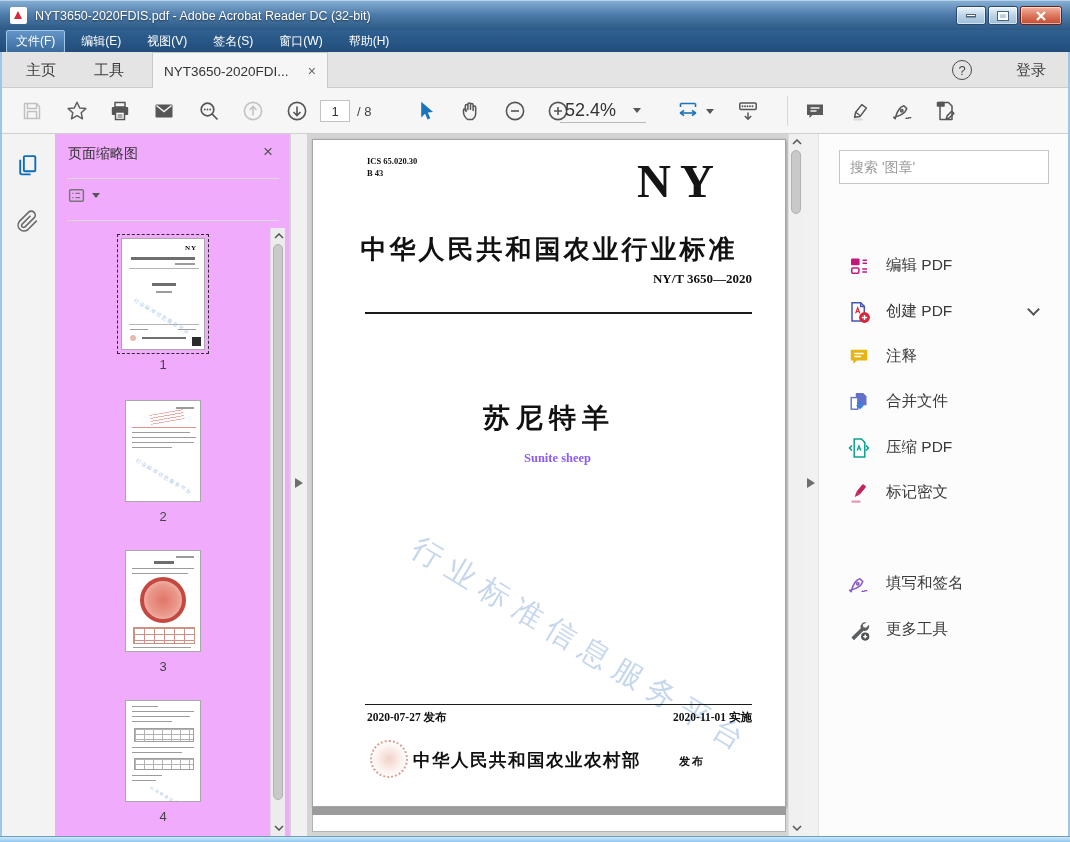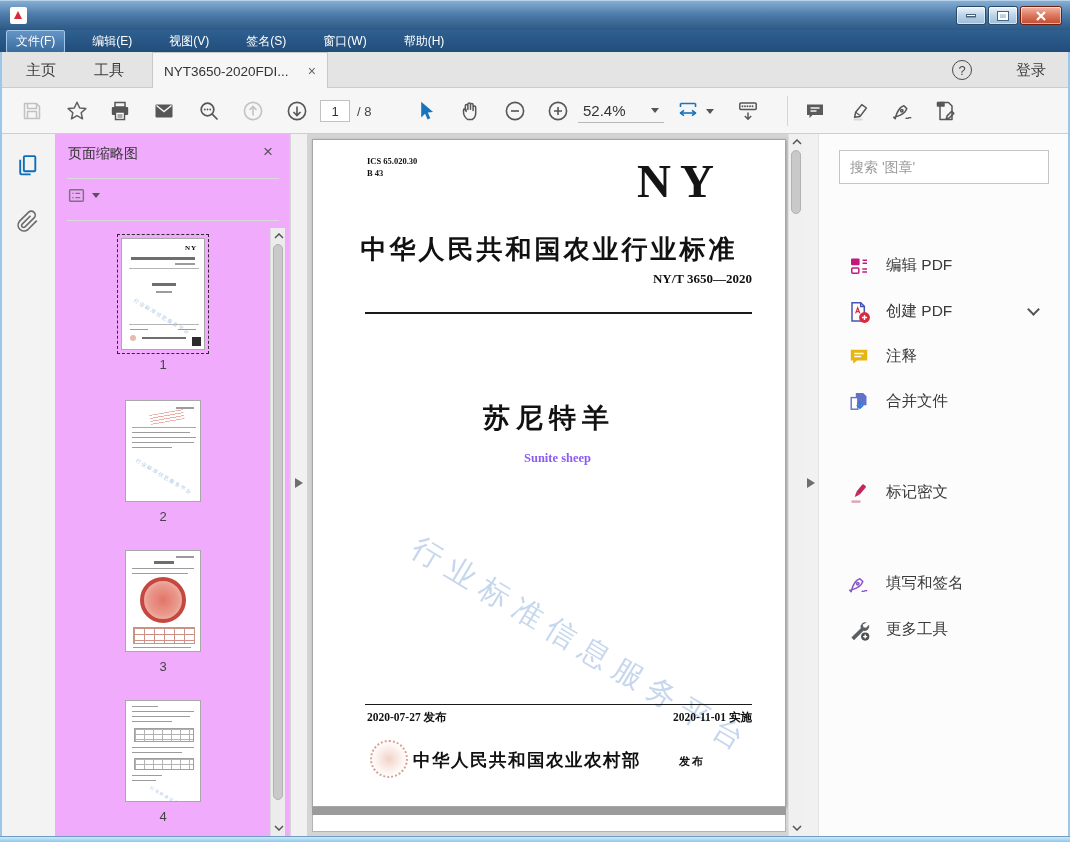--- a/index.html
+++ b/index.html
@@ -13,37 +13,37 @@
 .pdficon:before{content:"";position:absolute;left:4px;top:4px;border-left:4.5px solid transparent;border-right:4.5px solid transparent;border-bottom:8px solid #d6293e}
 .title-text{color:#fff;font-size:12.5px;margin-left:8px;text-shadow:0 1px 2px rgba(0,0,0,.55);white-space:nowrap}
 .winbtns{position:absolute;right:8px;top:5px;display:flex}
 .winbtn{width:30px;height:19px;border:1px solid #29486a;border-radius:2.5px;margin-left:2px;background:linear-gradient(180deg,#eef6fc,#bdd4e7 48%,#9cbcd8);display:flex;align-items:center;justify-content:center;box-shadow:inset 0 0 0 1px rgba(255,255,255,.55)}
 .winbtn.close{width:42px;background:linear-gradient(180deg,#f3b5a5,#dd7a5f 48%,#c24a30);border-color:#6e1f10}
 .glyph-min{width:10px;height:3px;background:#fff;border:1px solid #49637f;box-shadow:0 1px 1px rgba(0,0,0,.3)}
 .glyph-restore{width:10px;height:8px;border:2px solid #fff;outline:1px solid #49637f;background:transparent}
 
 
 .menubar{position:absolute;top:30px;left:0;right:0;height:22px;background:linear-gradient(180deg,#2f6090,#214d7b);display:flex;align-items:center;padding-left:6px}
-.menu-item{color:#fff;font-size:12px;padding:3px 10px;margin-right:17px;border-radius:2px;white-space:nowrap}
+.menu-item{color:#fff;font-size:12px;padding:3px 10px;margin-right:6px;border-radius:2px;white-space:nowrap}
 .menu-item.active{background:linear-gradient(180deg,#6495c6,#3a6b9e);border:1px solid #9fc7ea;padding:2px 9px}
 
 
 .tabbar{position:absolute;top:52px;left:0;right:0;height:36px;background:#e4e4e4;border-bottom:1px solid #cccccc}
 .tab-plain{position:absolute;top:0;height:36px;display:flex;align-items:center;font-size:15px;color:#3c3c3c;padding:0 14px}
 .doctab{position:absolute;left:152px;top:0;height:37px;width:176px;background:#f6f6f6;border:1px solid #c9c9c9;border-bottom:none;display:flex;align-items:center;padding:0 11px;font-size:13.5px;color:#333}
 .doctab .x{margin-left:auto;color:#666;font-size:14px;line-height:1}
 .helpbtn{position:absolute;right:98px;top:8px;width:20px;height:20px;border:1.5px solid #4a4a4a;border-radius:50%;display:flex;align-items:center;justify-content:center;font-size:13px;color:#4a4a4a}
 .signin{position:absolute;right:24px;top:0;height:36px;display:flex;align-items:center;font-size:15px;color:#3c3c3c}
 
 
 .toolbar{position:absolute;top:88px;left:0;right:0;height:46px;background:#f6f6f6;border-bottom:1px solid #cfcfcf}
 .tbtn{position:absolute;top:11px;width:24px;height:24px;display:flex;align-items:center;justify-content:center}
 .pagebox{position:absolute;left:320px;top:12px;width:30px;height:22px;border:1px solid #c2c2c2;background:#fff;display:flex;align-items:center;justify-content:center;font-size:13px;color:#333}
 .pagetotal{position:absolute;left:357px;top:12px;height:22px;display:flex;align-items:center;font-size:13px;color:#444;white-space:nowrap}
-.zoomgrp{position:absolute;left:578px;top:11px;width:86px;height:24px;border-bottom:1px solid #b9b9b9;display:flex;align-items:center;justify-content:space-between;padding:0 5px;font-size:15px;color:#333}
+.zoomgrp{position:absolute;left:560px;top:11px;width:86px;height:24px;border-bottom:1px solid #b9b9b9;display:flex;align-items:center;justify-content:space-between;padding:0 5px;font-size:18px;color:#333}
 .caret{width:0;height:0;border-left:4.5px solid transparent;border-right:4.5px solid transparent;border-top:5px solid #555}
 .fitcaret{position:absolute;left:706px;top:21px}
 .vsep{position:absolute;top:8px;height:30px;width:1px;background:#d6d6d6}
 
 
 .content{position:absolute;top:134px;left:0;right:0;bottom:6px}
 .rail{position:absolute;left:0;top:0;width:55px;height:100%;background:#f3f3f3}
 .railbtn{position:absolute;left:14px;width:27px;height:27px;display:flex;align-items:center;justify-content:center}
 .panel{position:absolute;left:55px;top:0;width:235px;height:100%;background:#f0abfc;border-right:1px solid #cfcfcf}
 .panel-title{position:absolute;left:13px;top:11px;font-size:14px;color:#333}
@@ -98,20 +98,21 @@
 .band-bottom{position:absolute;left:0;right:0;bottom:0;height:6px;background:linear-gradient(180deg,#cdeafc,#8fc6ec);border-top:1px solid #6e9dbf}
 .band-side{position:absolute;top:52px;bottom:6px;width:2px;background:#9dc6e8}
 </style>
 </head>
 <body>
 
 <div class="window">
 
   <div class="titlebar">
     <span class="pdficon"></span>
+    <span class="title-text">NYT3650-2020FDIS.pdf - Adobe Acrobat Reader DC (32-bit)</span>
     <div class="winbtns">
       <div class="winbtn">
           <span class="glyph-min"></span>
         </div>
       <div class="winbtn">
           <span class="glyph-restore"></span>
         </div>
       <div class="winbtn close">
         <svg width="12" height="10">
             <path d="M2 1l8 8M10 1l-8 8" stroke="#fff" stroke-width="2.2"></path>
@@ -474,20 +475,28 @@
 
       <div class="tool-row" style="top:245px">
         <svg width="24" height="24" viewBox="0 0 24 24">
             <path d="M8.8 3h7.4l3.3 3.3v9H8.8z" fill="#6372c9"></path>
             <rect x="4.2" y="7.6" width="6.6" height="11.6" fill="#fff" stroke="#6372c9" stroke-width="1.4"></rect>
             <path d="M13 11.2v6.6M9.9 15l3.1 3.1 3.1-3.1" fill="none" stroke="#2b7de0" stroke-width="1.8"></path>
           </svg>
         <span class="tool-label">合并文件</span>
       </div>
 
+      <div class="tool-row" style="top:291px">
+        <svg width="24" height="24" viewBox="0 0 24 24">
+            <path d="M7.2 3h7.2l3.4 3.4V21H7.2z" fill="none" stroke="#0aa18b" stroke-width="1.5"></path>
+            <path d="M10.1 14.6l1.9-5 1.9 5M10.9 13h2.2" stroke="#0aa18b" stroke-width="1.2" fill="none"></path>
+            <path d="M5 9.5L2.6 12 5 14.5M19 9.5L21.4 12 19 14.5" fill="none" stroke="#0aa18b" stroke-width="1.6"></path>
+          </svg>
+        <span class="tool-label">压缩 PDF</span>
+      </div>
 
       <div class="tool-row" style="top:336px">
         <svg width="24" height="24" viewBox="0 0 24 24">
             <g transform="rotate(40 12 11)">
               <rect x="9.8" y="2.2" width="4.4" height="10.6" rx="1" fill="#c2255c"></rect>
               <path d="M10 12.8h4L12 17.6z" fill="#c2255c"></path>
             </g>
             <path d="M4.5 20.6h9" stroke="#e2a0b8" stroke-width="2.4"></path>
           </svg>
         <span class="tool-label">标记密文</span>

